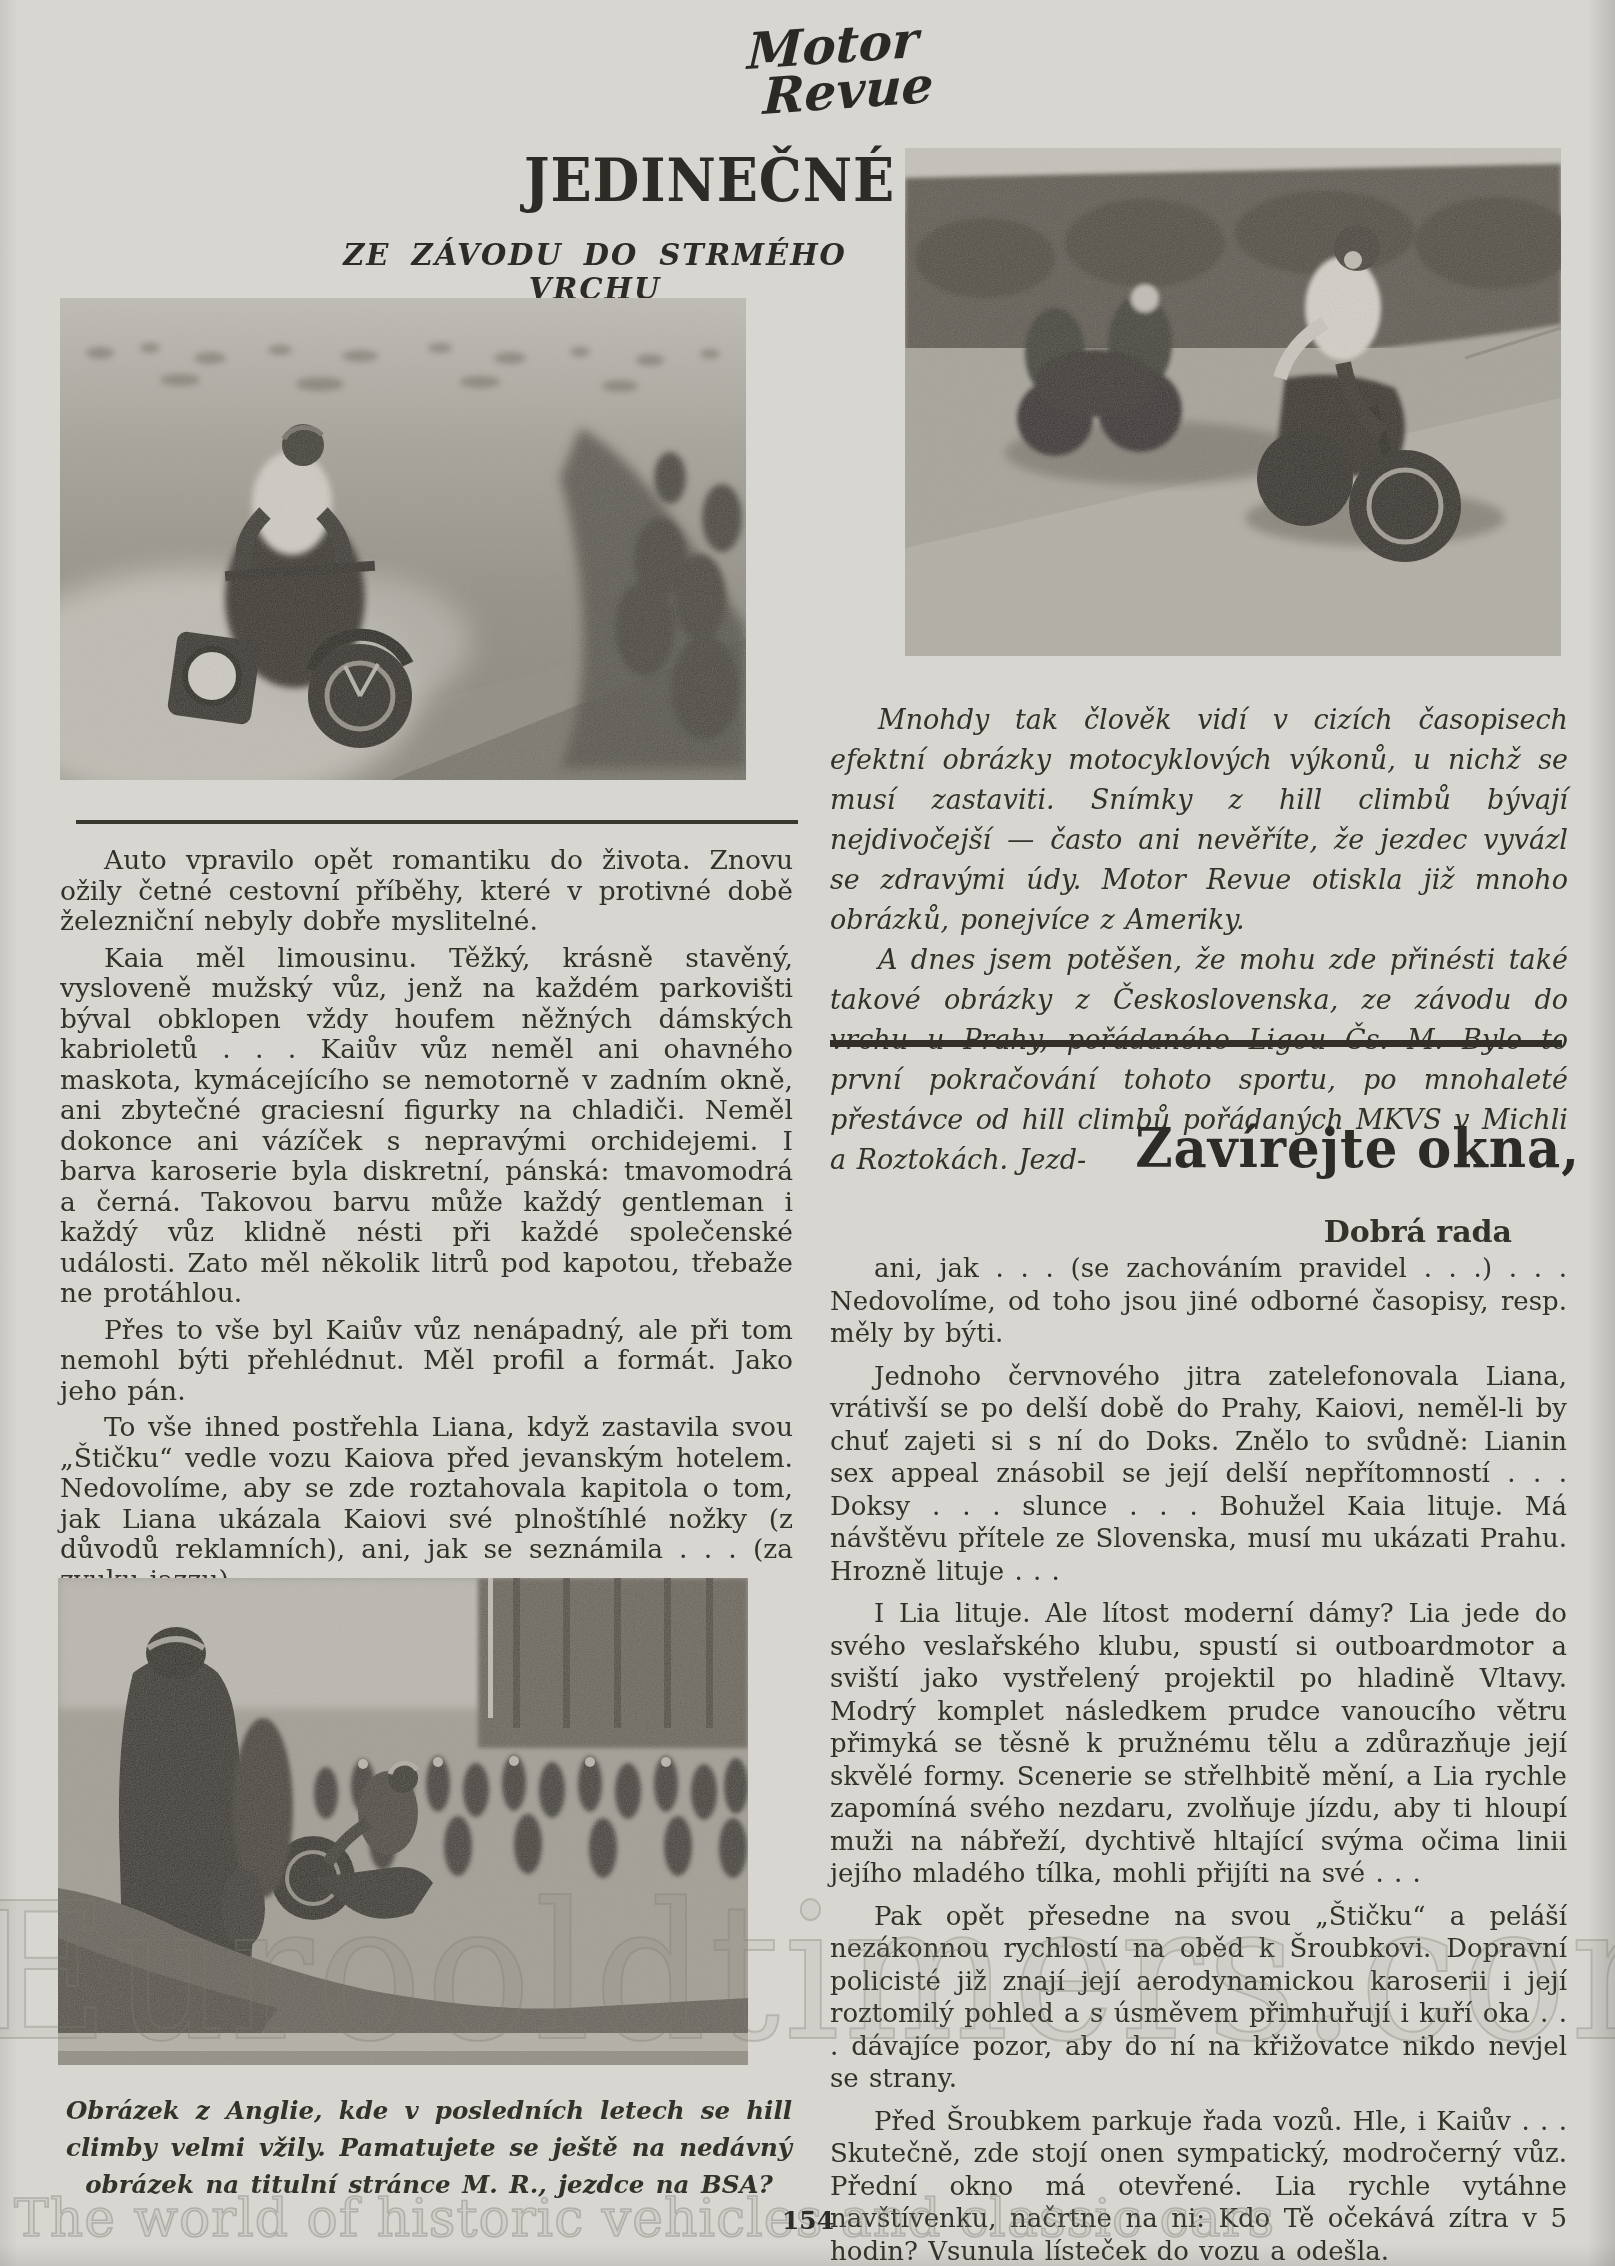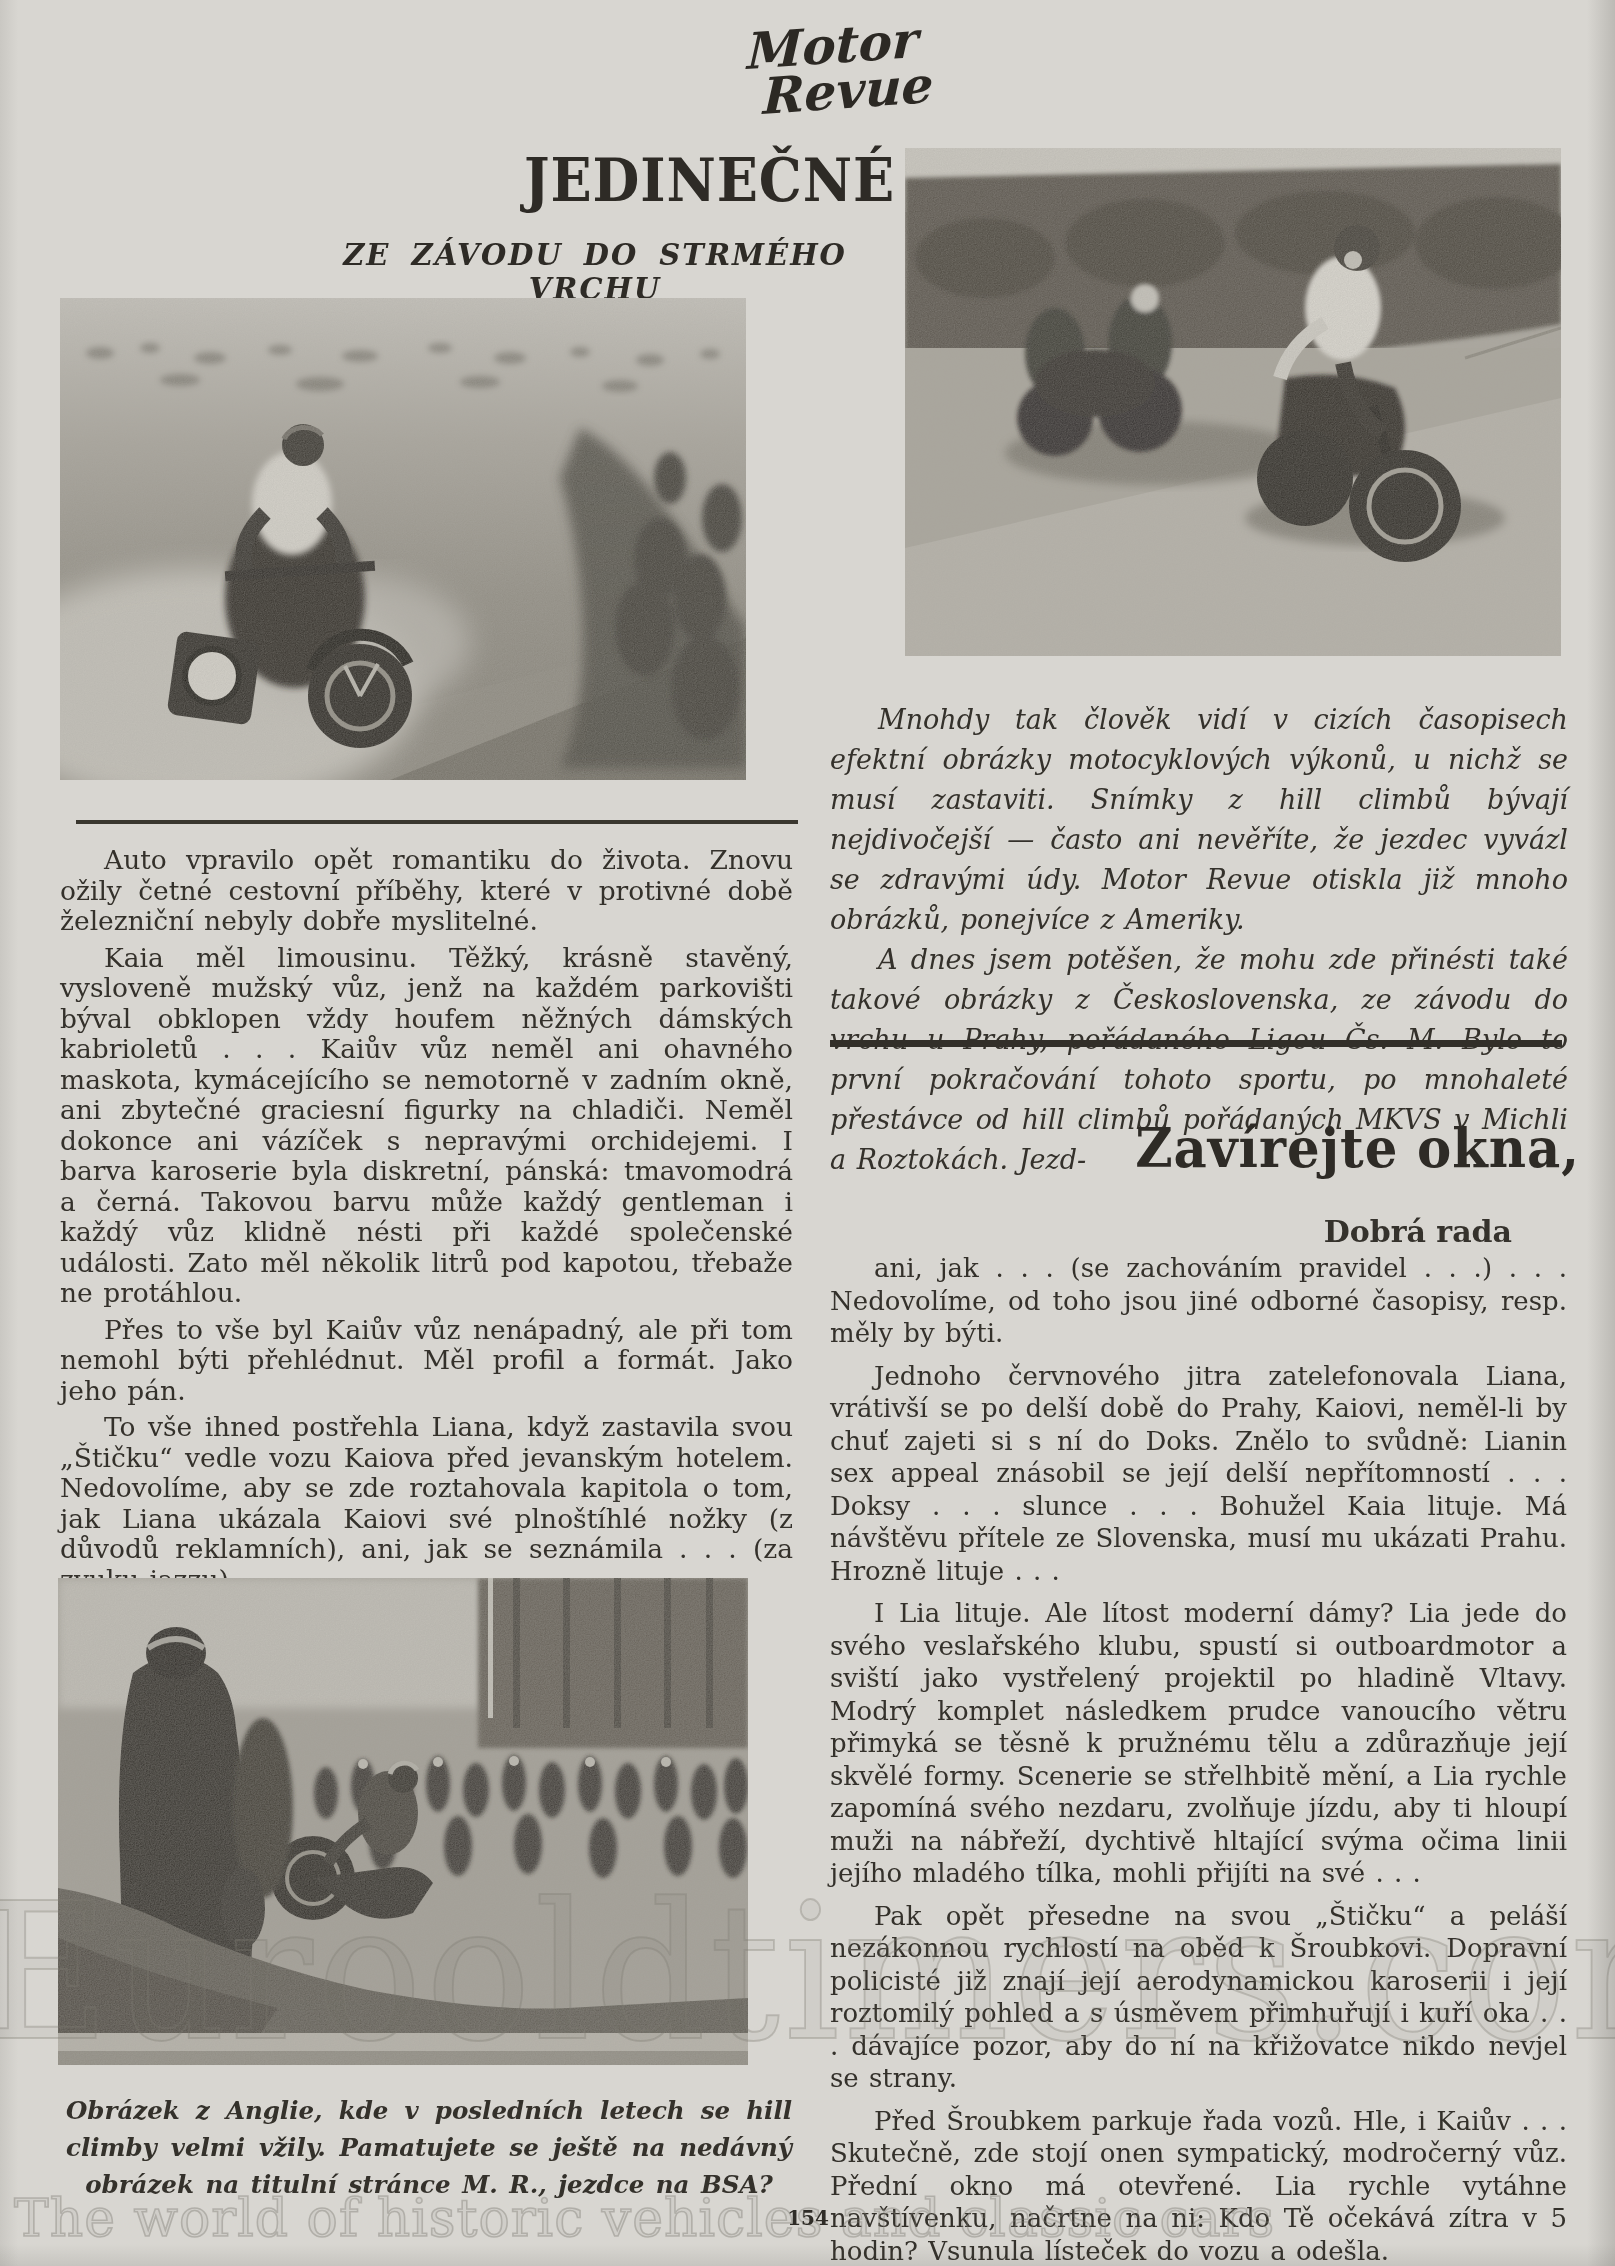--- a/index.html
+++ b/index.html
@@ -36,21 +36,21 @@
   .colR p{margin:0 0 10px 0;}
   .ruleL{left:76px;top:820px;width:722px;height:4px;background:#3a372f;}
   .ruleR{left:830px;top:1040px;width:732px;height:7px;background:#322f29;}
   
   .h2{left:900px;top:1116px;width:680px;text-align:right;font-weight:bold;font-size:54px;
       color:#2e2b26;letter-spacing:1px;transform:scaleX(.95);transform-origin:right;}
   .h2sub{left:900px;top:1214px;width:612px;text-align:right;font-weight:bold;font-size:30px;color:#35322c;}
   
   .caption{left:66px;top:2092px;width:726px;font-weight:bold;font-style:italic;font-size:24.5px;
            line-height:37px;text-align:justify;text-align-last:center;color:#34312b;word-spacing:3px;}
-  .pagenum{left:758px;top:2206px;width:100px;text-align:center;font-weight:bold;font-size:20px;color:#2f2c27;z-index:60;}
+  .pagenum{left:758px;top:2206px;width:100px;text-align:center;font-weight:bold;font-size:25px;color:#2f2c27;z-index:60;}
   
   .wm{pointer-events:none;white-space:nowrap;color:rgba(110,107,100,0.07);
       -webkit-text-stroke:2px rgba(125,122,114,.34);z-index:40;font-family:"DejaVu Serif",serif;}
   .wmMain{left:-18px;top:1862px;font-size:190px;letter-spacing:4px;transform:scaleX(.92);transform-origin:left;}
   .wmTag{left:14px;top:2188px;font-size:52px;letter-spacing:1px;-webkit-text-stroke:1.6px rgba(125,122,114,.40);}
 </style>
 </head>
 <body>
 
 <div class="page">

